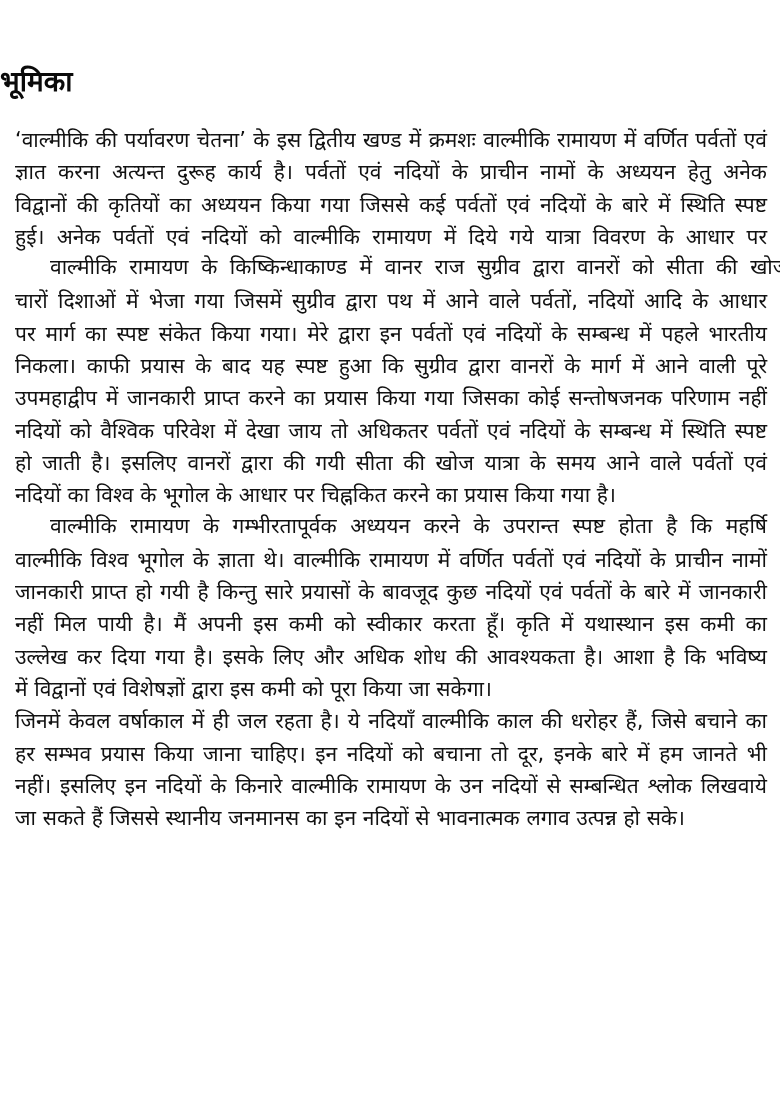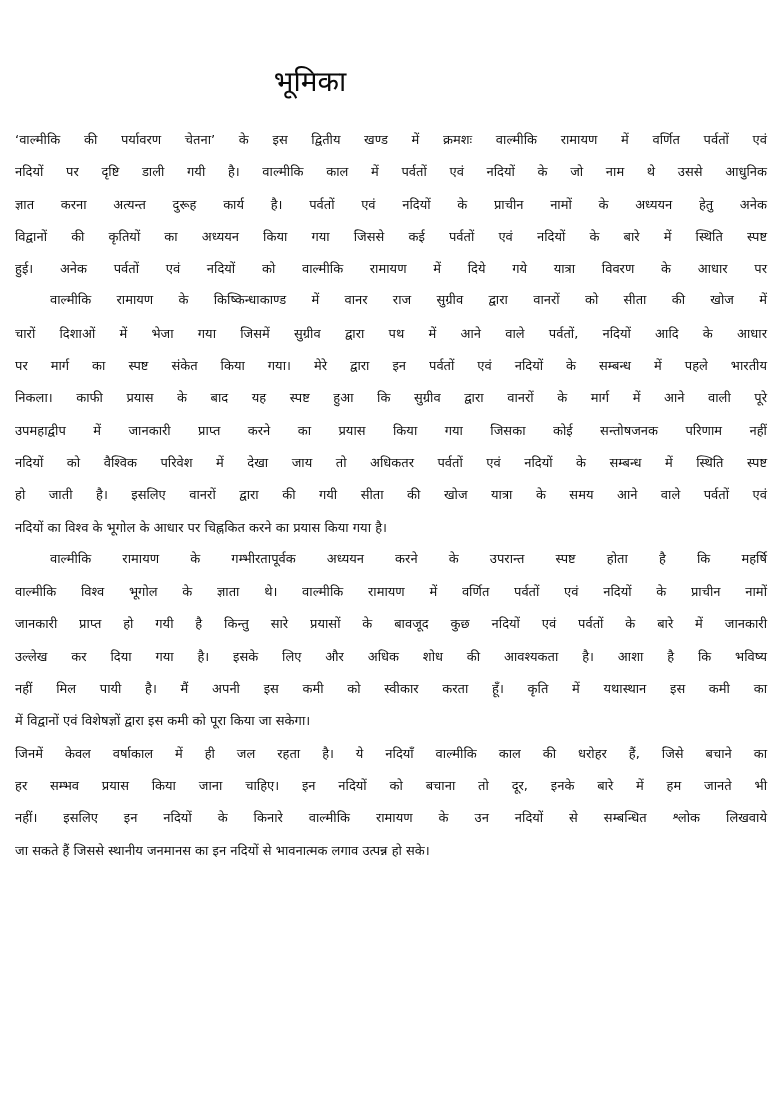--- a/index.html
+++ b/index.html
@@ -21,37 +21,37 @@
       top: 0;
       width: 780px;
       height: 1108px;
       background: #ffffff;
     }
     .title {
       position: absolute;
       top: 62px;
       left: 0;
       width: 620px;
-      text-align: center;
+      text-align: left;
       font-size: 28px;
-      font-weight: normal;
+      font-weight: bold;
       line-height: 40px;
       color: #0a0a0a;
     }
     .body-text {
       position: absolute;
       top: 124px;
       left: 15px;
       width: 752px;
     }
     .line {
       display: block;
       height: 32.3px;
       line-height: 32.3px;
-      font-size: 13px;
+      font-size: 21px;
       white-space: nowrap;
       text-align: justify;
       text-align-last: justify;
       overflow: visible;
     }
     .line.indent {
       padding-left: 35px;
       font-family: Liberation Mono, monospace;
     }
     .line.last {
@@ -61,43 +61,42 @@
 </head>
 <body>
 
 <div class="page">
   <div class="title">भूमिका</div>
 
   <div class="body-text">
 
     <div>
       <span class="line">‘वाल्मीकि की पर्यावरण चेतना’ के इस द्वितीय खण्ड में क्रमशः वाल्मीकि रामायण में वर्णित पर्वतों एवं</span>
-      <span class="line">नदियों पर दृष्टि डाली गयी है। वाल्मीकि काल में पर्वतों एवं नदियों के जो नाम थे उससे आधुनिक</span>
       <span class="line">ज्ञात करना अत्यन्त दुरूह कार्य है। पर्वतों एवं नदियों के प्राचीन नामों के अध्ययन हेतु अनेक</span>
       <span class="line">विद्वानों की कृतियों का अध्ययन किया गया जिससे कई पर्वतों एवं नदियों के बारे में स्थिति स्पष्ट</span>
       <span class="line">हुई। अनेक पर्वतों एवं नदियों को वाल्मीकि रामायण में दिये गये यात्रा विवरण के आधार पर</span>
     </div>
 
     <div>
       <span class="line indent">वाल्मीकि रामायण के किष्किन्धाकाण्ड में वानर राज सुग्रीव द्वारा वानरों को सीता की खोज में</span>
       <span class="line">चारों दिशाओं में भेजा गया जिसमें सुग्रीव द्वारा पथ में आने वाले पर्वतों, नदियों आदि के आधार</span>
       <span class="line">पर मार्ग का स्पष्ट संकेत किया गया। मेरे द्वारा इन पर्वतों एवं नदियों के सम्बन्ध में पहले भारतीय</span>
       <span class="line">निकला। काफी प्रयास के बाद यह स्पष्ट हुआ कि सुग्रीव द्वारा वानरों के मार्ग में आने वाली पूरे</span>
       <span class="line">उपमहाद्वीप में जानकारी प्राप्त करने का प्रयास किया गया जिसका कोई सन्तोषजनक परिणाम नहीं</span>
       <span class="line">नदियों को वैश्विक परिवेश में देखा जाय तो अधिकतर पर्वतों एवं नदियों के सम्बन्ध में स्थिति स्पष्ट</span>
       <span class="line">हो जाती है। इसलिए वानरों द्वारा की गयी सीता की खोज यात्रा के समय आने वाले पर्वतों एवं</span>
       <span class="line last">नदियों का विश्व के भूगोल के आधार पर चिह्नकित करने का प्रयास किया गया है।</span>
     </div>
 
     <div>
       <span class="line indent">वाल्मीकि रामायण के गम्भीरतापूर्वक अध्ययन करने के उपरान्त स्पष्ट होता है कि महर्षि</span>
       <span class="line">वाल्मीकि विश्व भूगोल के ज्ञाता थे। वाल्मीकि रामायण में वर्णित पर्वतों एवं नदियों के प्राचीन नामों</span>
       <span class="line">जानकारी प्राप्त हो गयी है किन्तु सारे प्रयासों के बावजूद कुछ नदियों एवं पर्वतों के बारे में जानकारी</span>
+      <span class="line">नहीं मिल पायी है। मैं अपनी इस कमी को स्वीकार करता हूँ। कृति में यथास्थान इस कमी का</span>
       <span class="line">उल्लेख कर दिया गया है। इसके लिए और अधिक शोध की आवश्यकता है। आशा है कि भविष्य</span>
-      <span class="line">नहीं मिल पायी है। मैं अपनी इस कमी को स्वीकार करता हूँ। कृति में यथास्थान इस कमी का</span>
       <span class="line last">में विद्वानों एवं विशेषज्ञों द्वारा इस कमी को पूरा किया जा सकेगा।</span>
     </div>
 
     <div>
       <span class="line">जिनमें केवल वर्षाकाल में ही जल रहता है। ये नदियाँ वाल्मीकि काल की धरोहर हैं, जिसे बचाने का</span>
       <span class="line">हर सम्भव प्रयास किया जाना चाहिए। इन नदियों को बचाना तो दूर, इनके बारे में हम जानते भी</span>
       <span class="line">नहीं। इसलिए इन नदियों के किनारे वाल्मीकि रामायण के उन नदियों से सम्बन्धित श्लोक लिखवाये</span>
       <span class="line last">जा सकते हैं जिससे स्थानीय जनमानस का इन नदियों से भावनात्मक लगाव उत्पन्न हो सके।</span>
     </div>
 

